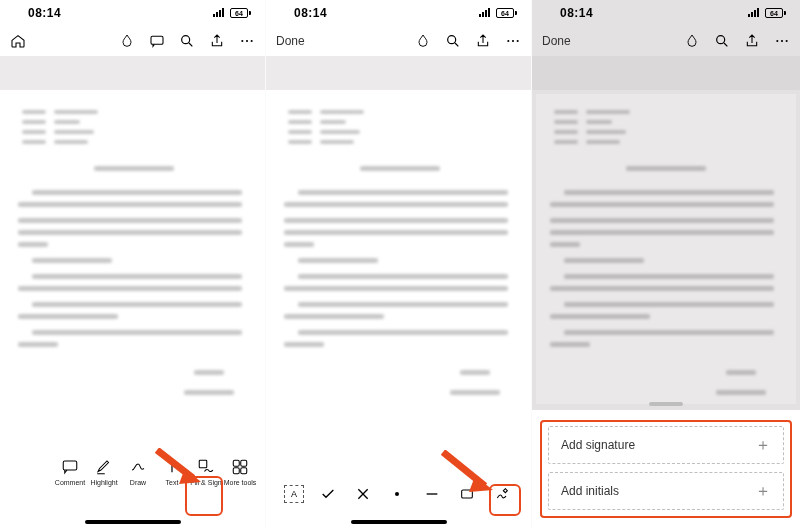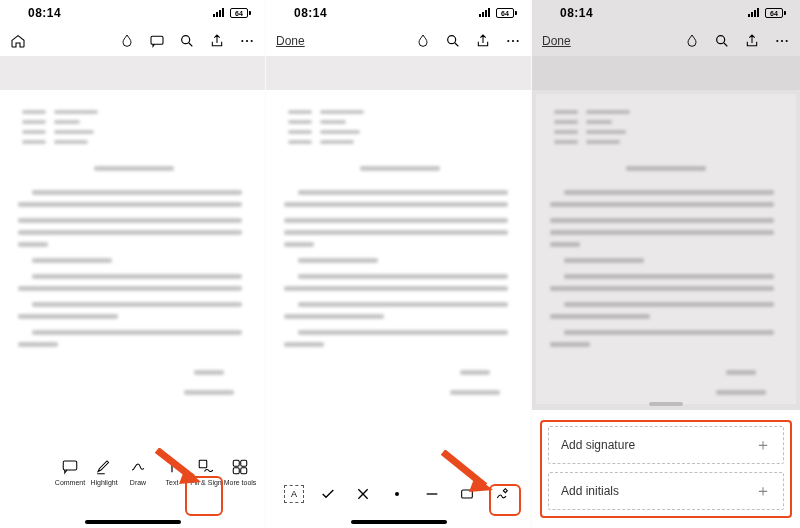--- a/index.html
+++ b/index.html
@@ -15,21 +15,21 @@
   .status .right { display: flex; align-items: center; gap: 4px; }
   .sig-icon { width: 14px; height: 10px; }
   .batt { display:flex; align-items:center; gap:1px;}
   .batt .box { width: 18px; height: 10px; border: 1px solid #000; border-radius: 2px; display:flex; align-items:center; justify-content:center; font-size:7px; font-weight:700;}
   .batt .nub { width:2px; height:4px; background:#000; border-radius:0 1px 1px 0;}
 
   
   .topnav { display: flex; align-items: center; justify-content: space-between; height: 30px; padding: 0 10px; }
   .topnav .left, .topnav .right { display:flex; align-items:center; gap: 14px; }
   .topnav .icon, .topnav svg { width: 16px; height: 16px; display:block; }
-  .done { font-size: 12px; color:#333;text-decoration:underline; }
+  .done { font-size: 12px; color:#333; }
 
   
   .band { height: 34px; background: #eceaeb; }
   .phone.dim .band { background:#dad8d9; }
 
   
   .doc-wrap { position:relative; padding: 4px 4px 0 4px; }
   .doc { width: 100%; height: 330px; background:#fff; position:relative; overflow:hidden; }
   .phone.dim .doc { background:#eae8e9; }
   .blur-line { position:absolute; background:#bdbdbd; border-radius:2px; filter: blur(1.8px); opacity:0.85; }

